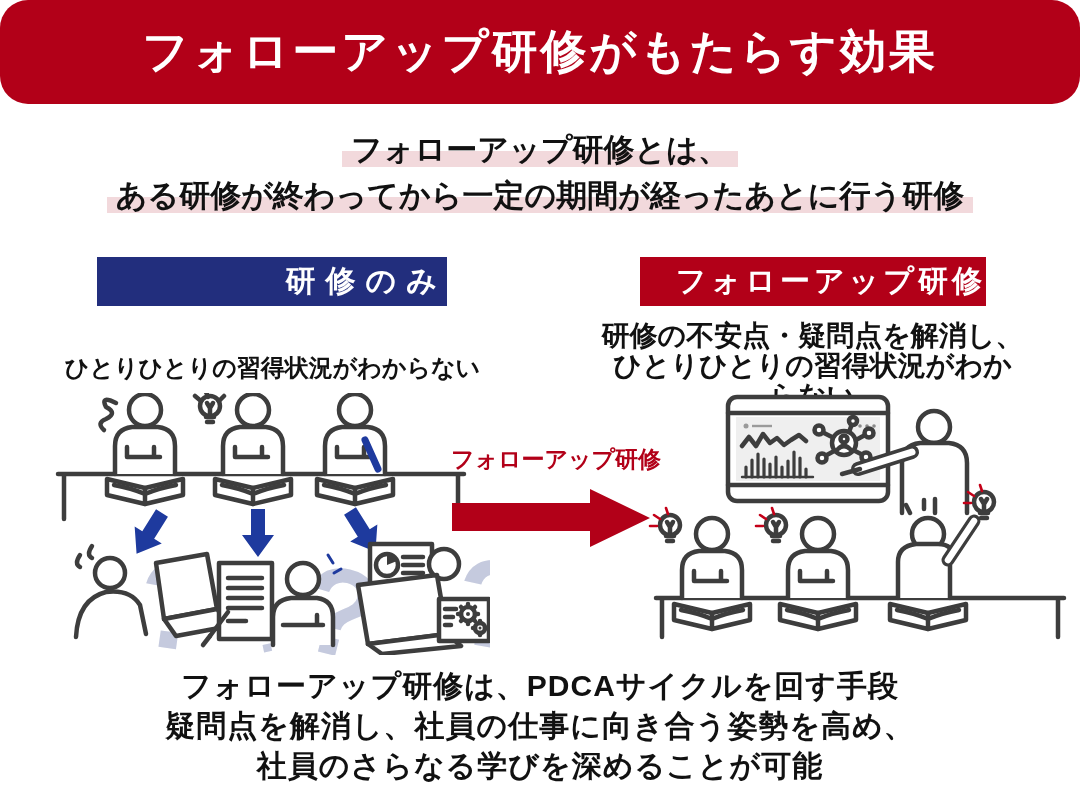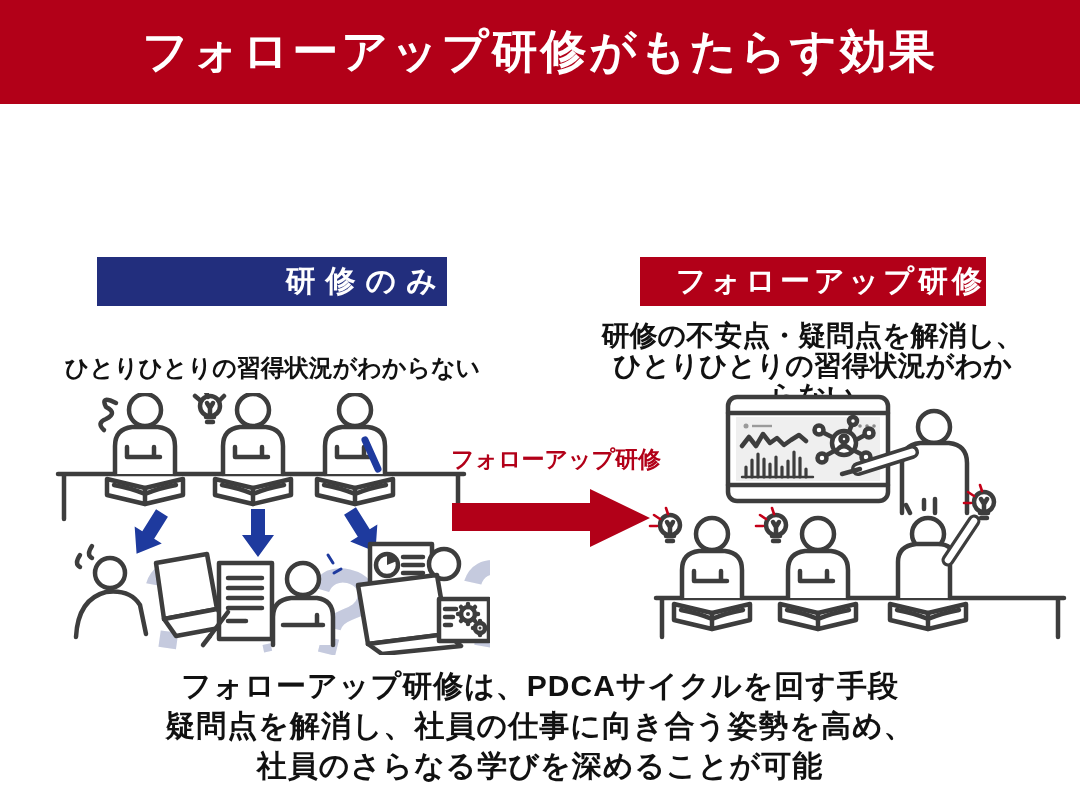--- a/index.html
+++ b/index.html
@@ -5,21 +5,21 @@
   * { margin:0; padding:0; box-sizing:border-box; }
   :root{
     --red:#b20018; --navy:#222e7d; --blue:#1e3a9e;
     --pink:#f2d9dc; --lav:#c5cade; --ink:#111; --line:#3d3d3d;
   }
   html,body{ background:#fff; }
   body{ font-family:"Liberation Sans","DejaVu Sans",sans-serif; }
   .canvas{ position:relative; width:1080px; height:810px; background:#fff; overflow:hidden; }
 
   .banner{ position:absolute; top:0; left:0; width:1080px; height:104px; background:var(--red);
-           display:flex; align-items:center; justify-content:center; }
+           display:flex; align-items:center; justify-content:center;border-radius:28px; }
   .banner h1{ color:#fff; font-size:46px; font-weight:900; letter-spacing:3px; }
 
   .intro{ position:absolute; top:127px; left:0; width:100%; text-align:center;
           font-weight:900; font-size:31px; line-height:46px; color:var(--ink); }
   .hl{ background:linear-gradient(to bottom, transparent 54%, var(--pink) 54%); padding:0 9px; }
 
   .col-header{ position:absolute; top:257px; height:49px; display:flex; align-items:center;
                justify-content:flex-end; color:#fff; font-size:30px; font-weight:900; }
   .col-header.navy{ left:97px;  width:350px; background:var(--navy); letter-spacing:10px; }
   .col-header.red { left:640px; width:346px; background:var(--red);  letter-spacing:4px; }
@@ -69,20 +69,24 @@
       <g id="sym-arrow">
         <path d="M-7 0 L7 0 L7 26 L16 26 L0 48 L-16 26 L-7 26 Z"></path>
       </g>
     </defs>
   </svg>
 
   <header class="banner">
     <h1>フォローアップ研修がもたらす効果</h1>
   </header>
 
+  <section class="intro">
+    <div><span class="hl">フォローアップ研修とは、</span></div>
+    <div><span class="hl">ある研修が終わってから一定の期間が経ったあとに行う研修</span></div>
+  </section>
 
   <div class="col-header navy">
     <span>研修のみ</span>
   </div>
   <div class="col-header red">
     <span>フォローアップ研修</span>
   </div>
 
   <p class="col-desc left">
     <br>

